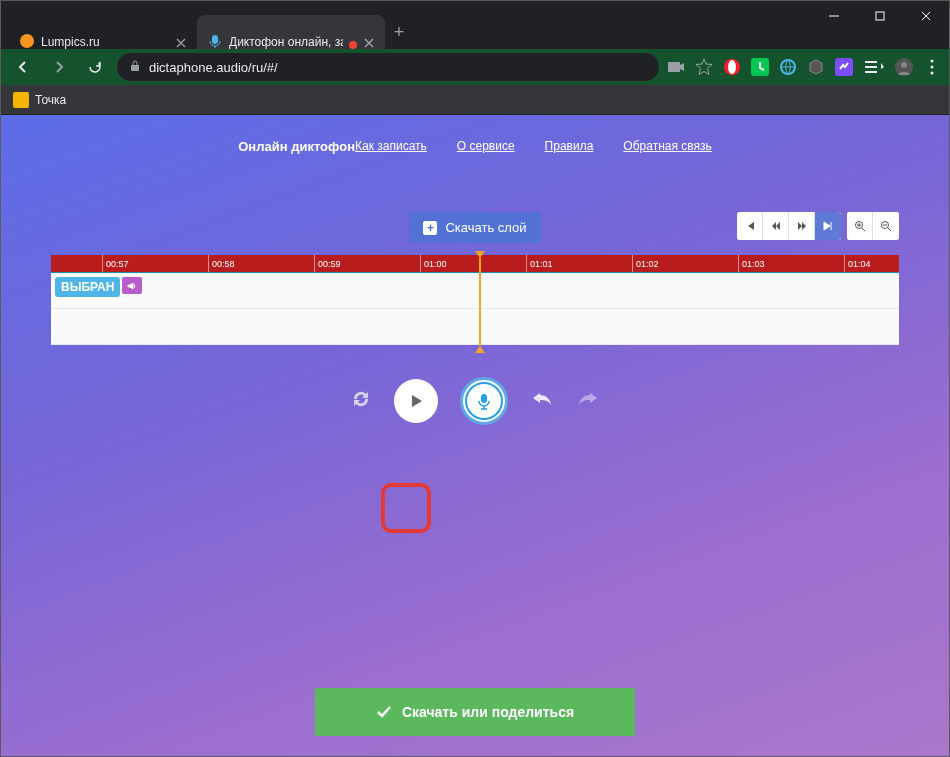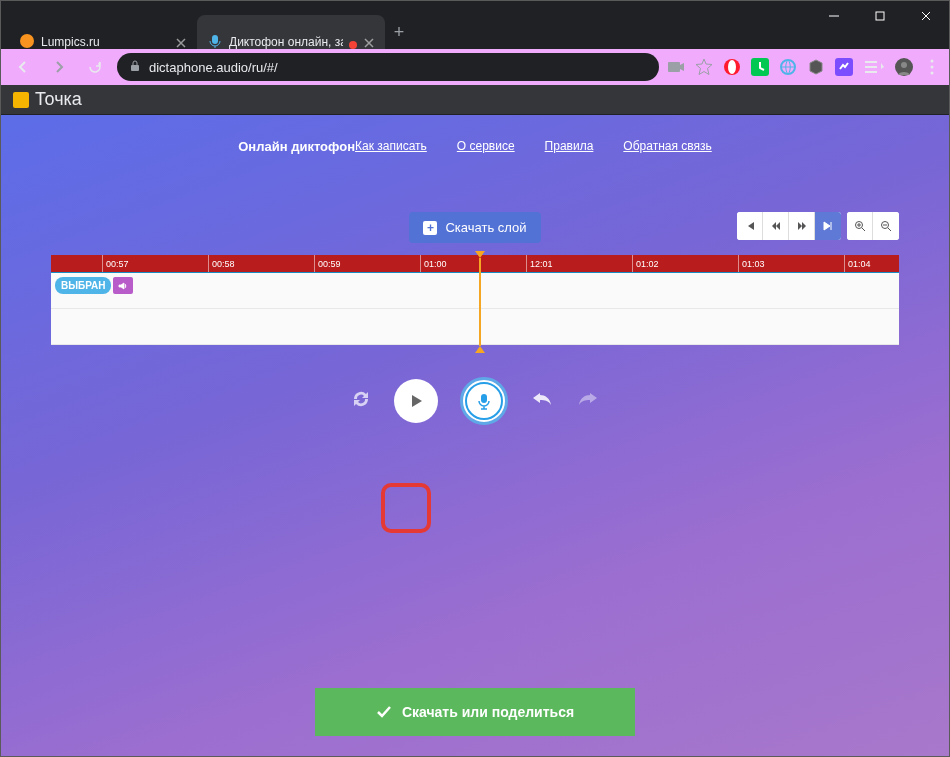--- a/index.html
+++ b/index.html
@@ -11,28 +11,28 @@
 .tab { display: flex; align-items: flex-end; padding: 0 10px; height: 34px; width: 188px; border-radius: 8px 8px 0 0; position: relative; font-size: 12px; color: #e8eaed; gap: 6px; }
 .tab.active { background: #35363a; }
 .tab .favicon { width: 16px; height: 16px; flex-shrink: 0; }
 .tab .title { white-space: nowrap; overflow: hidden; flex: 1; }
 .tab .close-x { width: 12px; height: 12px; opacity: .7; cursor: pointer; }
 .rec-dot { width: 8px; height: 8px; border-radius: 50%; background: #f44336; flex-shrink: 0; }
 .newtab { width: 28px; display: flex; align-items: center; justify-content: center; color: #9aa0a6; font-size: 18px; cursor: pointer; }
 .win-controls { margin-left: auto; display: flex; height: 30px; align-self: flex-start; }
 .win-controls div { width: 46px; display: flex; align-items: center; justify-content: center; color: #fff; }
 
-.toolbar { height: 36px; background: #f0abfc; display: flex; align-items: center; padding: 0 8px; gap: 8px; }
+.toolbar { height: 36px; background: #14532d; display: flex; align-items: center; padding: 0 8px; gap: 8px; }
 .nav-icon { width: 28px; height: 28px; display: flex; align-items: center; justify-content: center; color: #9aa0a6; border-radius: 50%; }
 .addr { flex: 1; height: 28px; background: #202124; border-radius: 14px; display: flex; align-items: center; padding: 0 12px; gap: 8px; color: #e8eaed; font-size: 13px; }
 .addr .lock { color: #9aa0a6; }
 .ext-icons { display: flex; gap: 10px; align-items: center; }
 .ext-icons .ic { width: 18px; height: 18px; position: relative; }
 
-.bookbar { height: 30px; background: #35363a; display: flex; align-items: center; padding: 0 12px; gap: 6px; font-size: 18px; color: #e8eaed; border-bottom: 1px solid #202124; }
+.bookbar { height: 30px; background: #35363a; display: flex; align-items: center; padding: 0 12px; gap: 6px; font-size: 12px; color: #e8eaed; border-bottom: 1px solid #202124; }
 .bookbar .folder { width: 16px; height: 16px; background: #f4b400; border-radius: 2px; }
 
 
 .page { height: calc(757px - 48px - 36px - 30px); background: linear-gradient(160deg, #5c6de8 0%, #7766d6 38%, #9c6ed0 70%, #a878cb 100%); position: relative; overflow: hidden; }
 
 .header { display: flex; justify-content: center; padding: 24px 50px 0 50px; }
 .logo { color: #fff; font-size: 13px; font-weight: 600; }
 .nav { display: flex; gap: 30px; }
 .nav a { color: #fff; font-size: 12px; text-decoration: underline; cursor: pointer; }
 
@@ -48,21 +48,21 @@
 .tg-box button:last-child { border-right: none; }
 .tg-box button.active { background: #5f7ad6; color: #fff; }
 
 .timeline-wrapper { background: #f8f8f8; position: relative; }
 .timeline-ruler { height: 18px; background: #b91c1c; display: flex; position: relative; border-bottom: 1px solid #1a8cc4; }
 .ruler-tick { position: absolute; top: 0; height: 100%; border-left: 1px solid rgba(255,255,255,.5); padding-left: 3px; color: #fff; font-size: 9px; line-height: 18px; }
 
 .track-area { height: 72px; background: #fafafa; position: relative; border-bottom: 1px solid #e0e0e0; }
 .track-row { height: 36px; border-bottom: 1px solid #e8e8e8; position: relative; }
 .track-badge { position: absolute; left: 4px; top: 4px; display: flex; gap: 2px; }
-.badge-sel { background: #4fb4e8; color: #fff; font-size: 10px; font-weight: 700; padding: 3px 6px; border-radius: 8px; }
+.badge-sel { background: #4fb4e8; color: #fff; font-size: 12px; font-weight: 700; padding: 3px 6px; border-radius: 3px; }
 .badge-sound { width: 20px; height: 17px; background: #b85cc9; border-radius: 2px; display: flex; align-items: center; justify-content: center; color: #fff; font-size: 9px; }
 
 .playhead { position: absolute; top: -4px; left: calc(50% - 0px); height: calc(100% + 12px); display:flex; flex-direction:column; align-items:center; pointer-events: none; }
 .playhead-line { width: 2px; flex: 1; background: #f5a623; }
 .playhead-tri-top { width: 0; height: 0; border-left: 5px solid transparent; border-right: 5px solid transparent; border-top: 7px solid #f5a623; }
 .playhead-tri-bot { width: 0; height: 0; border-left: 5px solid transparent; border-right: 5px solid transparent; border-bottom: 7px solid #f5a623; }
 
 .controls-row { display: flex; justify-content: center; align-items: center; gap: 22px; margin-top: 32px; }
 .ctrl-circle { width: 44px; height: 44px; border-radius: 50%; display: flex; align-items: center; justify-content: center; cursor: pointer; }
 .ctrl-icon-only { color: rgba(255,255,255,.7); font-size: 20px; cursor: pointer; }
@@ -256,21 +256,21 @@
         </div>
       </div>
     </div>
 
     <div class="timeline-wrapper">
       <div class="timeline-ruler">
         <span class="ruler-tick" style="left:6%">00:57</span>
         <span class="ruler-tick" style="left:18.5%">00:58</span>
         <span class="ruler-tick" style="left:31%">00:59</span>
         <span class="ruler-tick" style="left:43.5%">01:00</span>
-        <span class="ruler-tick" style="left:56%">12:01</span>
+        <span class="ruler-tick" style="left:56%">01:01</span>
         <span class="ruler-tick" style="left:68.5%">01:02</span>
         <span class="ruler-tick" style="left:81%">01:03</span>
         <span class="ruler-tick" style="left:93.5%">01:04</span>
       </div>
       <div class="track-area">
         <div class="track-row">
           <div class="track-badge">
             <span class="badge-sel">ВЫБРАН</span>
             <span class="badge-sound">
                 <svg width="10" height="10">

